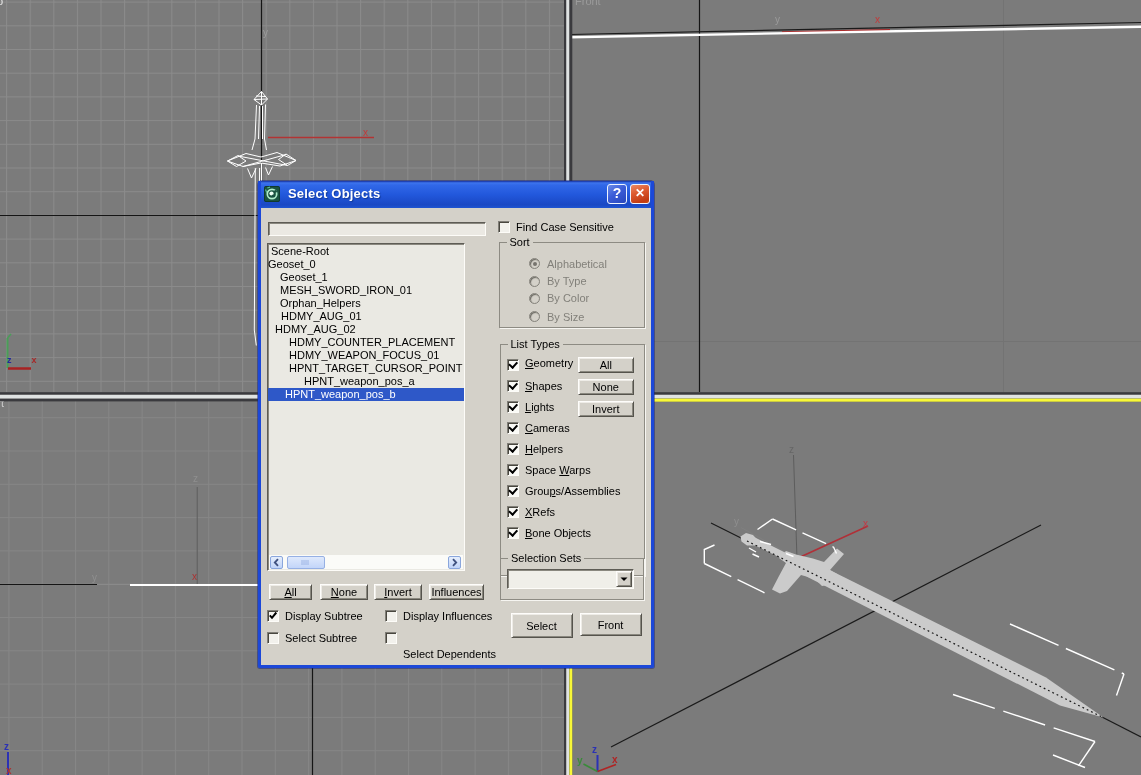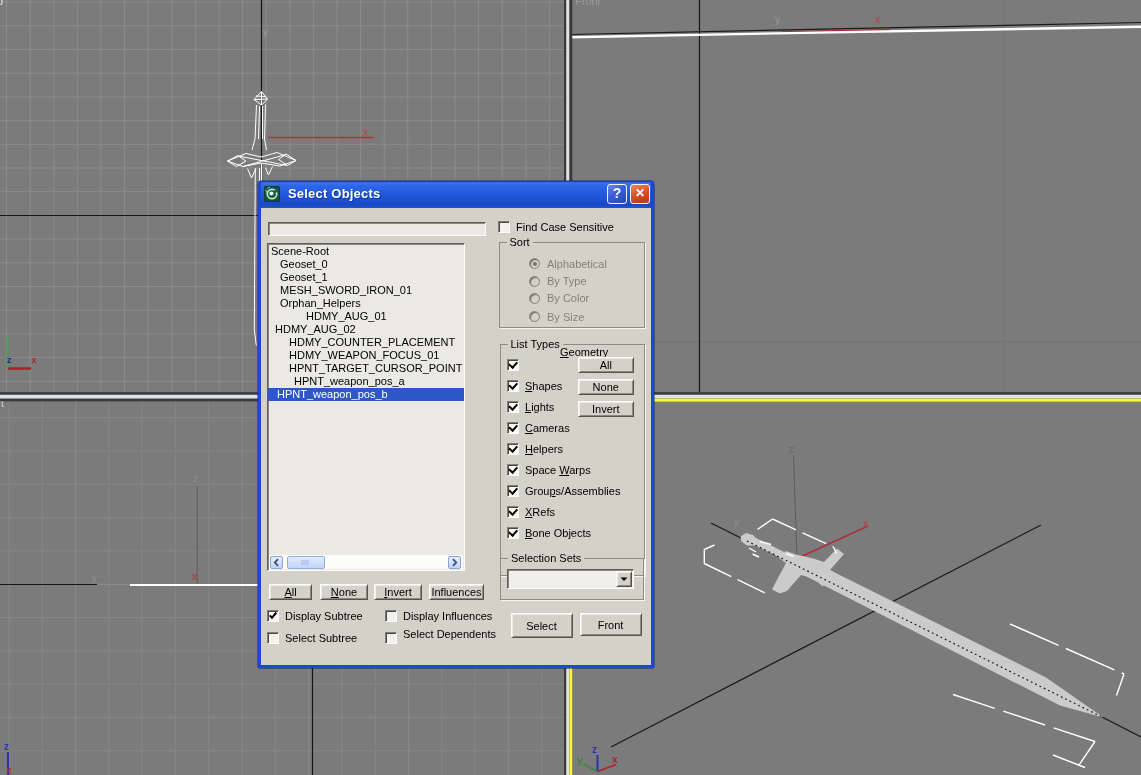--- a/index.html
+++ b/index.html
@@ -163,31 +163,31 @@
  <path d="M8.2 9.2 L10.4 10.6" stroke="#1a5240" stroke-width="1.6"></path>
 </svg>
 <div class="ttext">Select Objects</div>
 <div class="tbtn" id="helpb">?</div>
 <div class="tbtn" id="closeb">✕</div>
 
 <div class="sunken" style="left:10px;top:41px;width:218px;height:14px;background:#ebe9e3;"></div>
 <div class="sunken" style="left:9px;top:62px;width:198px;height:328px;background:#eae9e3;overflow:hidden;">
   <div style="position:absolute;left:0;top:1px;right:0;">
     <div class="item" style="padding-left:3px;">Scene-Root</div>
-    <div class="item" style="padding-left:12px;">Geoset_0</div>
+    <div class="item" style="">Geoset_0</div>
     <div class="item" style="padding-left:12px;">Geoset_1</div>
     <div class="item" style="padding-left:12px;">MESH_SWORD_IRON_01</div>
     <div class="item" style="padding-left:12px;">Orphan_Helpers</div>
-    <div class="item" style="padding-left:38px;">HDMY_AUG_01</div>
+    <div class="item" style="padding-left:13px;">HDMY_AUG_01</div>
     <div class="item" style="padding-left:7px;">HDMY_AUG_02</div>
     <div class="item" style="padding-left:21px;">HDMY_COUNTER_PLACEMENT</div>
     <div class="item" style="padding-left:21px;">HDMY_WEAPON_FOCUS_01</div>
     <div class="item" style="padding-left:21px;">HPNT_TARGET_CURSOR_POINT</div>
-    <div class="item" style="padding-left:26px;">HPNT_weapon_pos_a</div>
-    <div class="item" style="padding-left:9px;background:#2e58c8;color:#fff;">HPNT_weapon_pos_b</div>
+    <div class="item" style="padding-left:36px;">HPNT_weapon_pos_a</div>
+    <div class="item" style="padding-left:17px;background:#2e58c8;color:#fff;">HPNT_weapon_pos_b</div>
   </div>
 
   <div style="position:absolute;left:1px;right:1px;bottom:1px;height:14px;background:#fbfbf8;">
     <div style="position:absolute;left:1px;top:0.5px;width:13px;height:13px;background:linear-gradient(180deg,#e6eefc,#c0d4f8);border:1px solid #8aa6dc;border-radius:2px;box-sizing:border-box;">
       <svg width="11" height="11" viewBox="0 0 11 11" style="position:absolute;left:0;top:0;">
             <path d="M7 2.2 L3.8 5.5 L7 8.8" stroke="#40517e" stroke-width="1.8" fill="none"></path>
           </svg>
     </div>
     <div style="position:absolute;right:2px;top:0.5px;width:13px;height:13px;background:linear-gradient(180deg,#e6eefc,#c0d4f8);border:1px solid #8aa6dc;border-radius:2px;box-sizing:border-box;">
       <svg width="11" height="11" viewBox="0 0 11 11" style="position:absolute;left:0;top:0;">
@@ -211,21 +211,21 @@
       <svg width="10" height="10" viewBox="0 0 10 10" style="position:absolute;left:0;top:0;">
         <path d="M1.8 4.3 L4 6.8 L8.3 1.5" stroke="#000" stroke-width="2" fill="none"></path>
       </svg>
     </div>
 <div class="cbl" style="left:27px;top:429px;">Display Subtree</div>
 <div class="cb" style="left:127px;top:429px;"></div>
 <div class="cbl" style="left:145px;top:429px;">Display Influences</div>
 <div class="cb" style="left:9px;top:450.5px;"></div>
 <div class="cbl" style="left:27px;top:450.5px;">Select Subtree</div>
 <div class="cb" style="left:127px;top:450.5px;"></div>
-<div class="cbl" style="left:145px;top:447px;">Select Dependents</div>
+<div class="cbl" style="left:145px;top:467px;">Select Dependents</div>
 
 <div class="cb" style="left:240px;top:40px;"></div>
 <div class="cbl" style="left:258px;top:40px;">Find Case Sensitive</div>
 <div class="gbox" style="left:240.5px;top:60.5px;width:146.5px;height:86px;">
       <span class="glab">Sort</span>
     </div>
 <div class="radio" style="left:271px;top:77px;">
       <span style="position:absolute;left:2.5px;top:2.5px;width:4px;height:4px;border-radius:50%;background:#76746e;"></span>
     </div>
 <div class="rlab" style="left:289px;top:76.5px;">Alphabetical</div>
@@ -233,21 +233,21 @@
 <div class="rlab" style="left:289px;top:94px;">By Type</div>
 <div class="radio" style="left:271px;top:111.5px;"></div>
 <div class="rlab" style="left:289px;top:111px;">By Color</div>
 <div class="radio" style="left:271px;top:130px;"></div>
 <div class="rlab" style="left:289px;top:129.5px;">By Size</div>
 
 <div class="gbox" style="left:241.5px;top:162.5px;width:145.5px;height:232px;">
       <span class="glab">List Types</span>
     </div>
 <div class="cb ck" style="left:248.5px;top:177.5px;"></div>
-    <div class="cbl" style="left:267px;top:165px;margin-left:35px;"><u>G</u>eometry</div>
+    <div class="cbl" style="left:267px;top:176px;"><u>G</u>eometry</div>
 <div class="cb ck" style="left:248.5px;top:198.5px;"></div>
     <div class="cbl" style="left:267px;top:198.5px;"><u>S</u>hapes</div>
 <div class="cb ck" style="left:248.5px;top:219.5px;"></div>
     <div class="cbl" style="left:267px;top:219.5px;"><u>L</u>ights</div>
 <div class="cb ck" style="left:248.5px;top:240.5px;"></div>
     <div class="cbl" style="left:267px;top:240.5px;"><u>C</u>ameras</div>
 <div class="cb ck" style="left:248.5px;top:261.5px;"></div>
     <div class="cbl" style="left:267px;top:261.5px;"><u>H</u>elpers</div>
 <div class="cb ck" style="left:248.5px;top:282.5px;"></div>
     <div class="cbl" style="left:267px;top:282.5px;">Space <u>W</u>arps</div>

